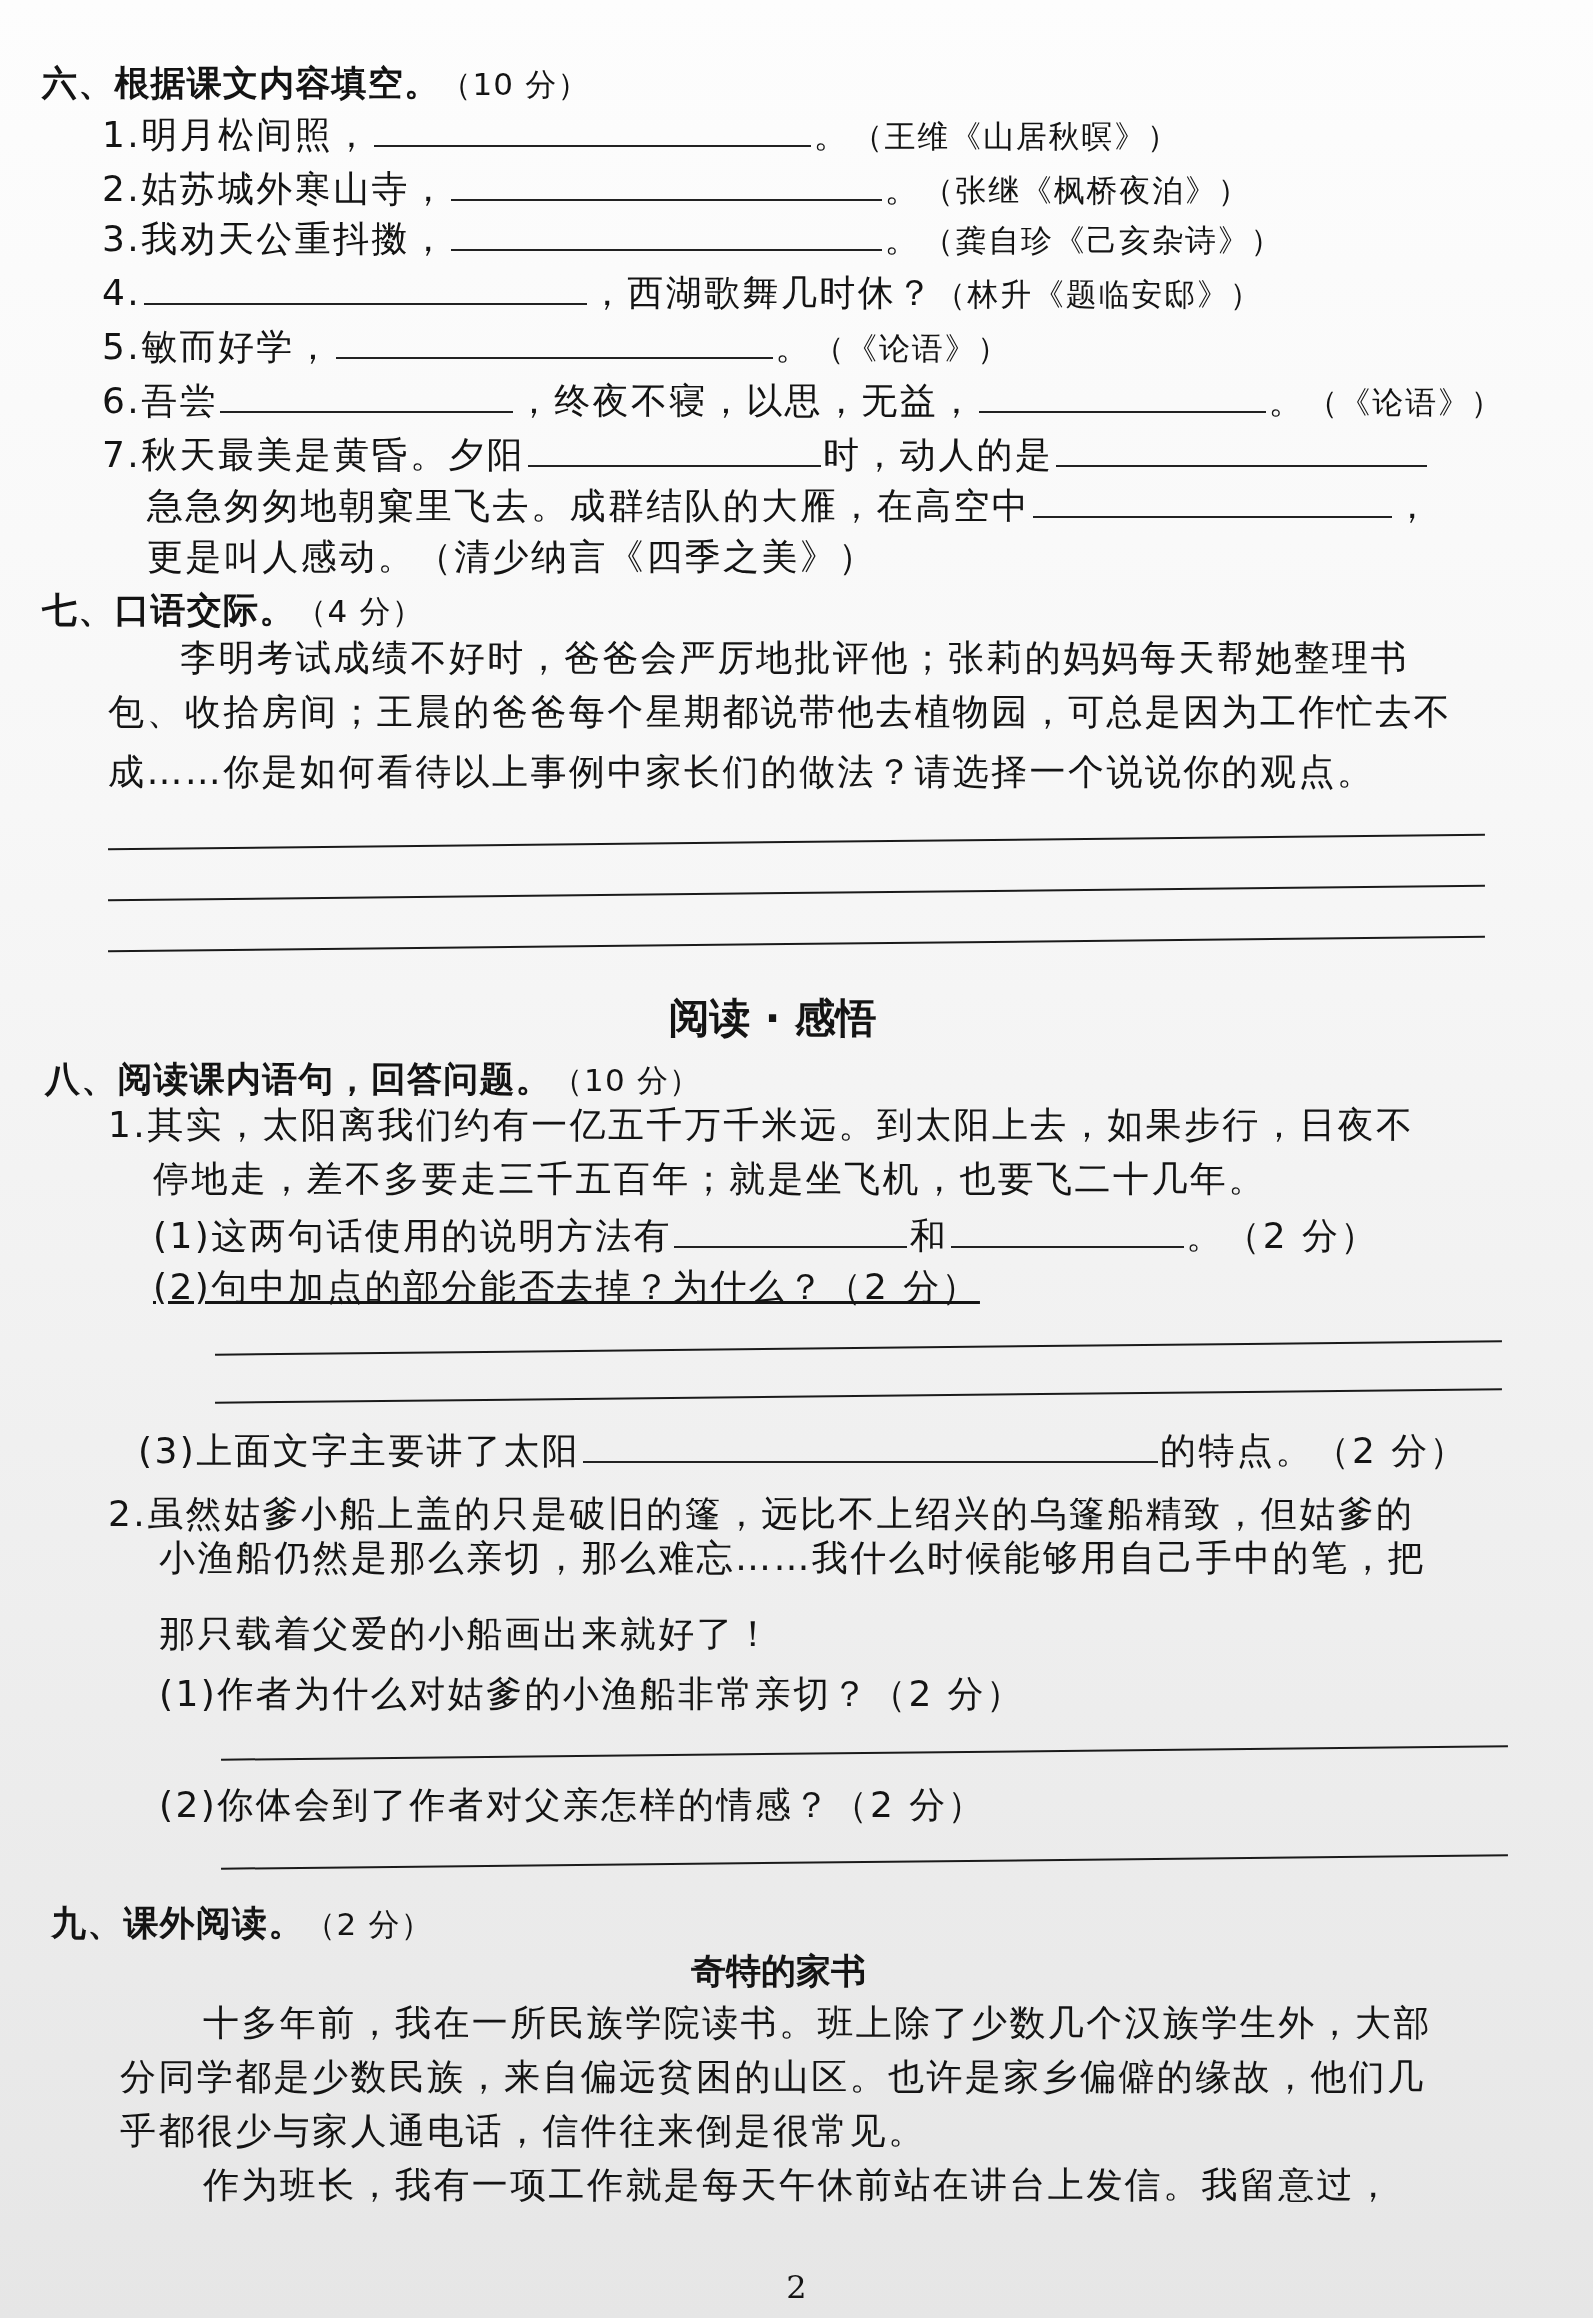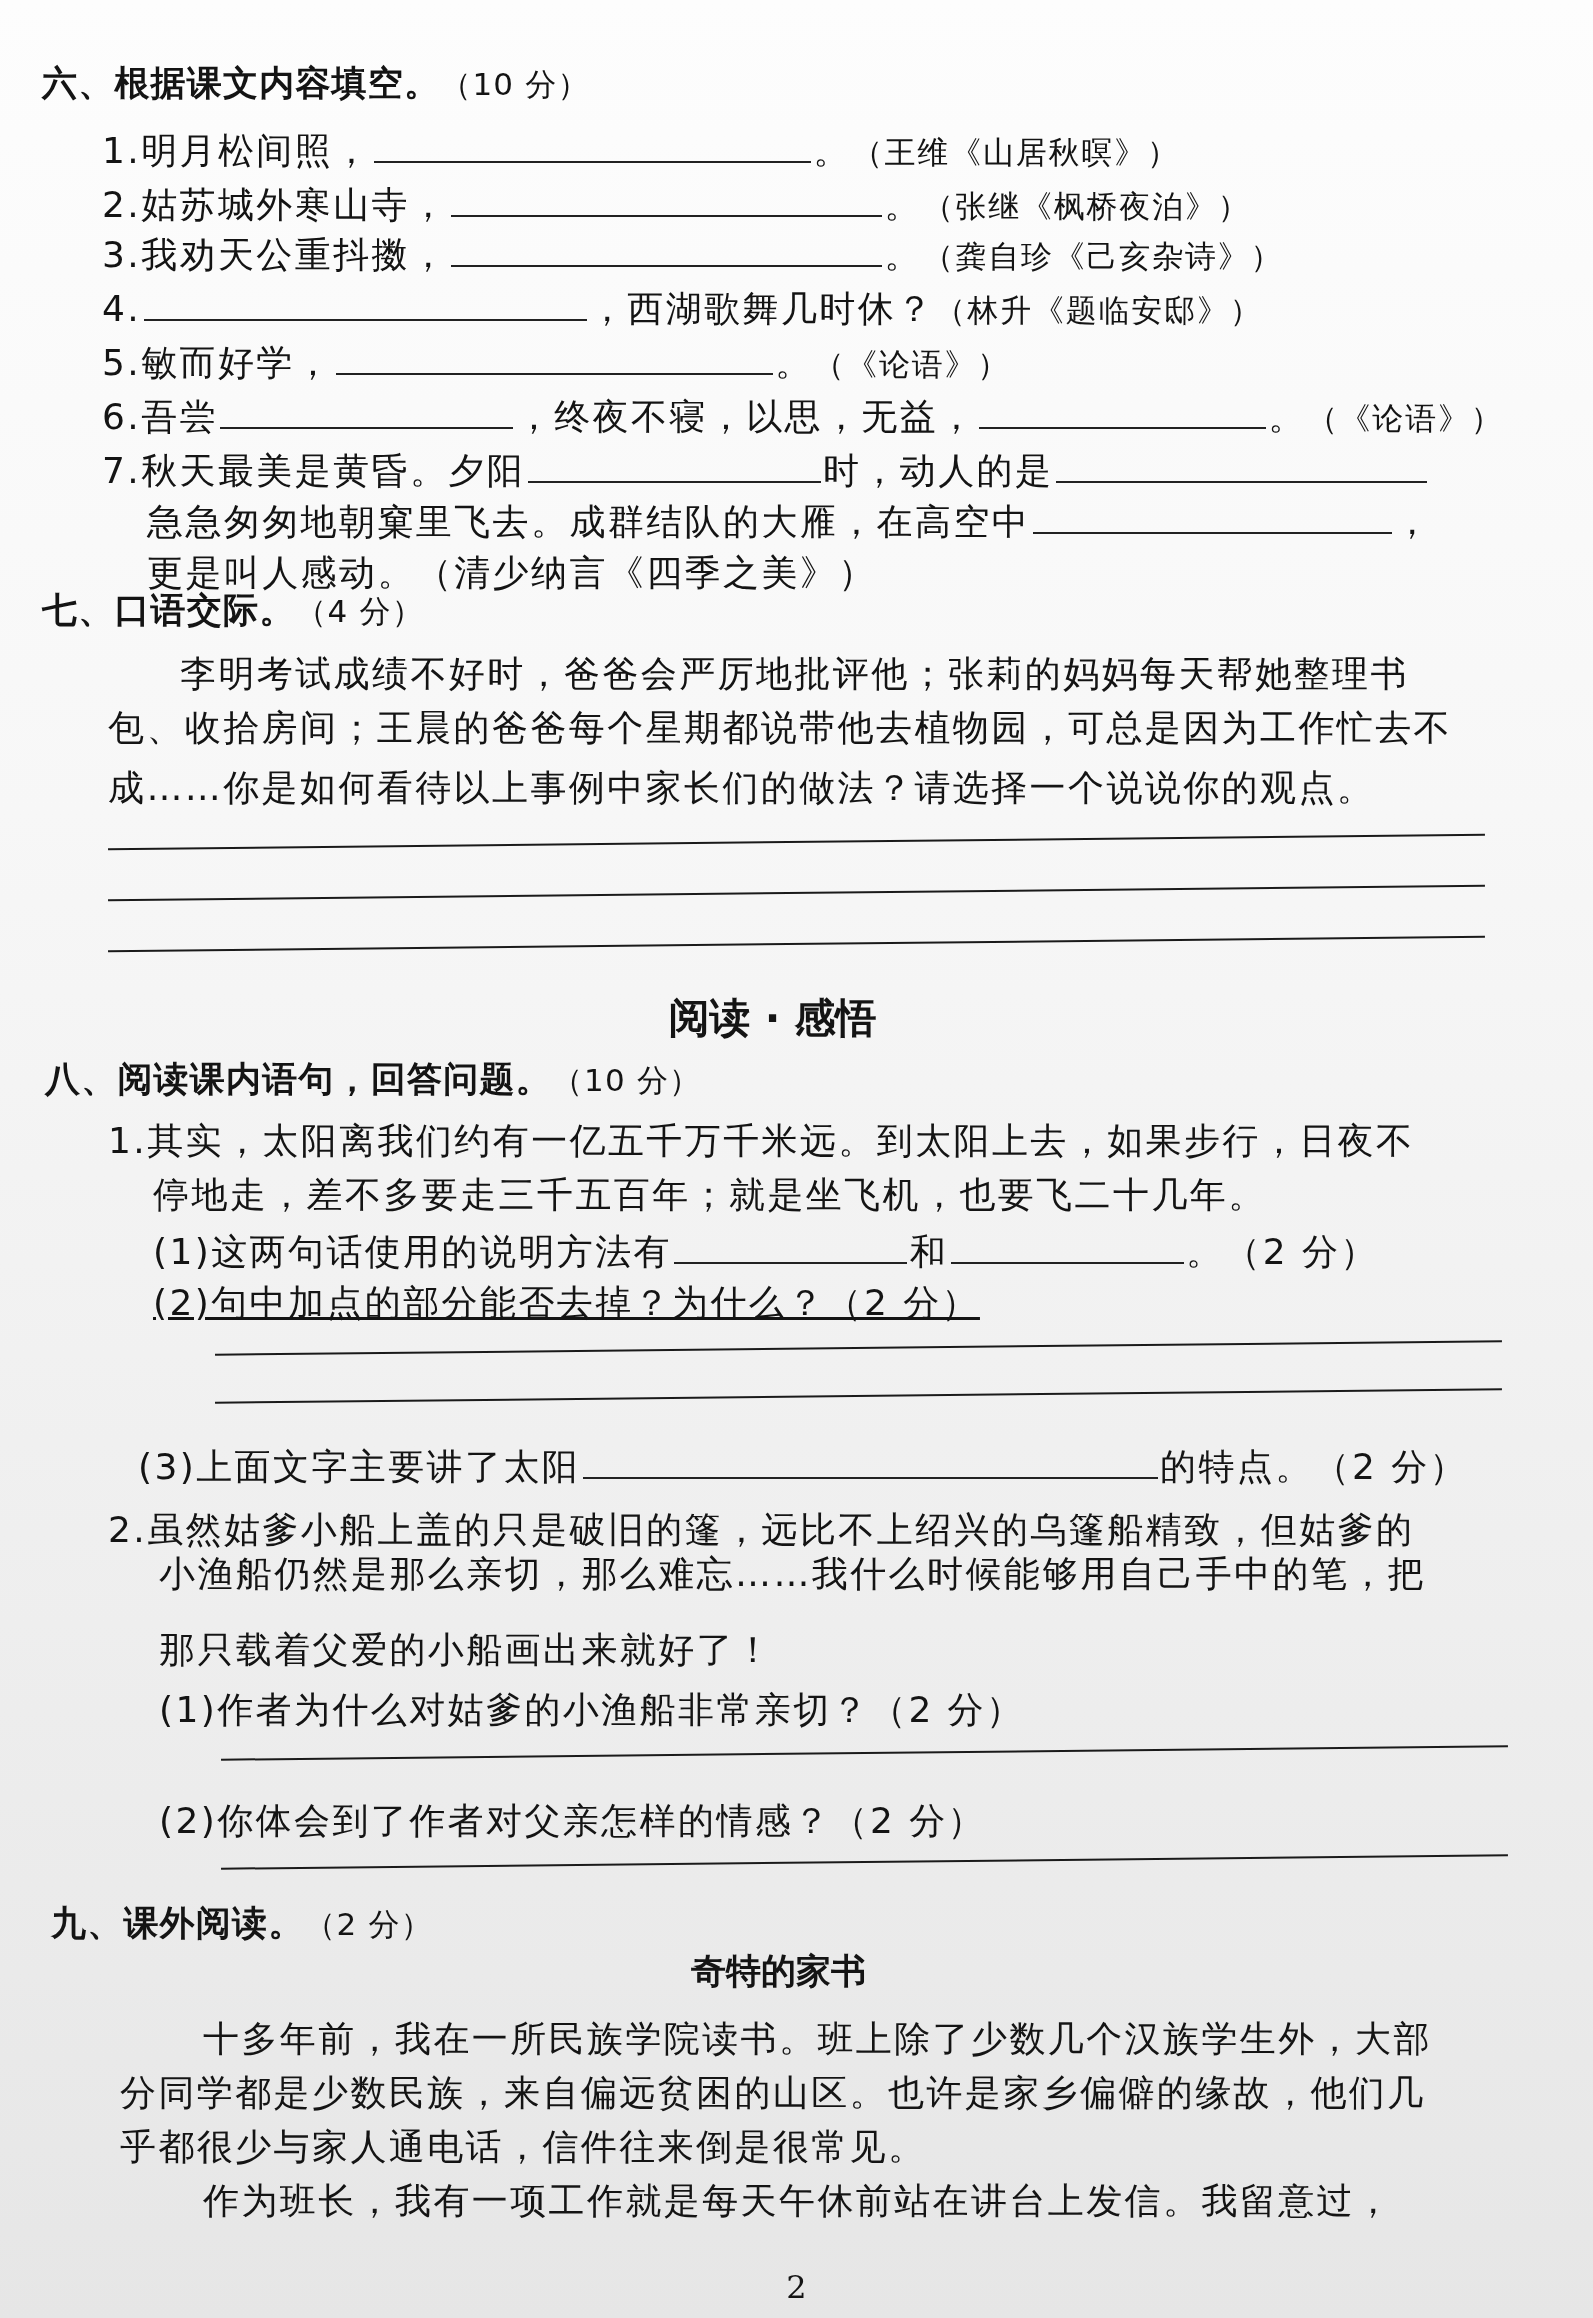--- a/index.html
+++ b/index.html
@@ -7,21 +7,21 @@
       width: 1593px; height: 2319px; overflow: hidden;
       background: linear-gradient(180deg, #fdfdfd 0%, #f7f7f7 35%, #eeeeee 70%, #e6e6e6 100%);
       font-family: "DejaVu Sans", "Liberation Sans", sans-serif;
       color: #141414;
       position: relative;
     }
     .page { position: absolute; left: 0; top: 0; width: 1593px; height: 1751px; }
     .abs { position: absolute; white-space: nowrap; }
     .h { font-size: 35px; font-weight: bold; letter-spacing: 1.2px; }
     .h .pts { font-weight: normal; font-size: 31px; }
-    .t { font-size: 36px; letter-spacing: 2.4px; margin-top: 16px; }
+    .t { font-size: 36px; letter-spacing: 2.4px; }
     .src { font-size: 31px; letter-spacing: 1.8px; }
     .blank { display: inline-block; border-bottom: 2.4px solid #222; height: 31px; vertical-align: baseline; margin: 0 2.4px; }
     .line { position: absolute; height: 2.4px; background: #1a1a1a; }
     .center-title { position: absolute; left: 0; width: 1593px; text-align: center; font-weight: bold; }
     .pagenum { position: absolute; left: 0; width: 1593px; text-align: center; font-size: 32px; font-family: "DejaVu Serif", serif; }
   </style>
 </head>
 <body>
 
 <div class="page">

